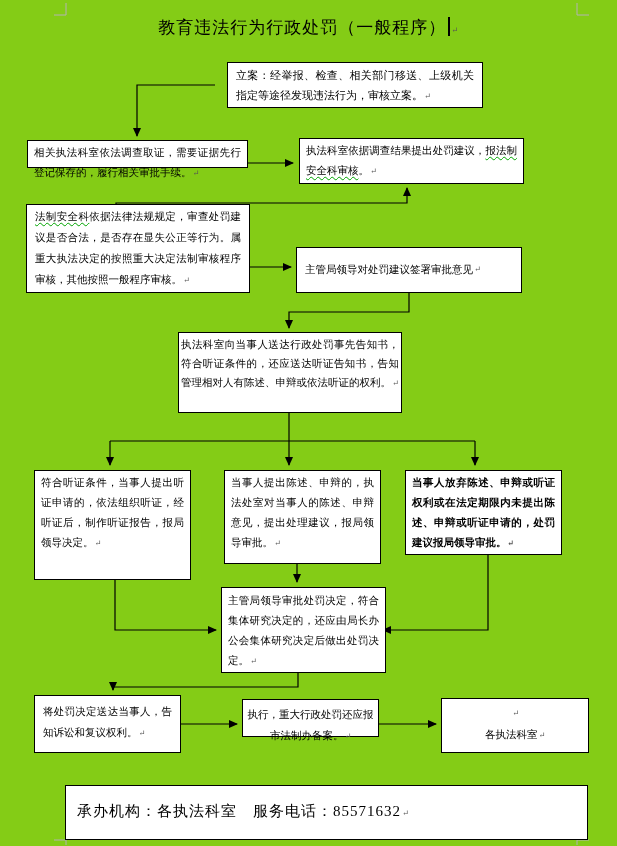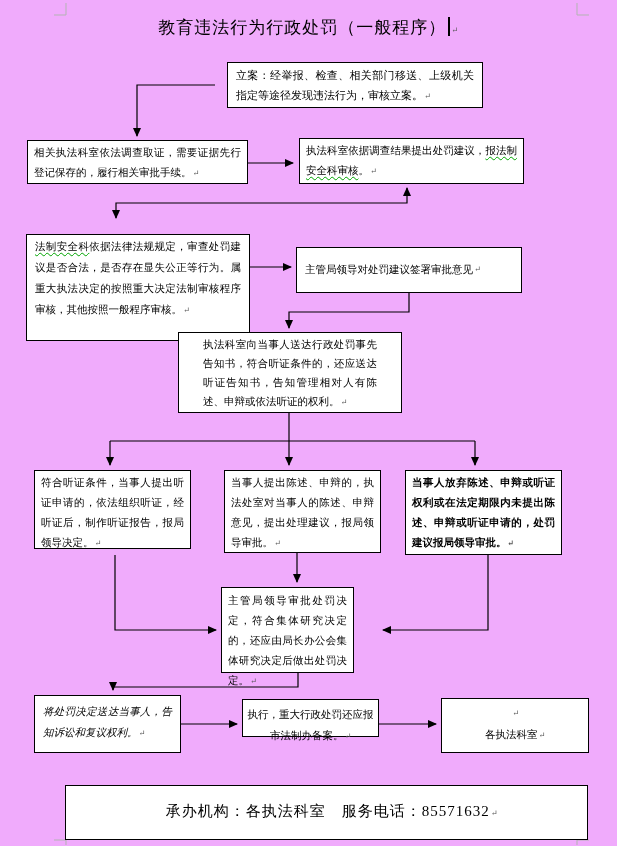--- a/index.html
+++ b/index.html
@@ -1,19 +1,19 @@
 <!DOCTYPE html>
 <html lang="zh"><head>
 <meta charset="utf-8">
 <style>
   html,body{margin:0;padding:0;background:#fff;}
   #page{
     position:relative;
     width:617px;height:846px;
-    background:#f0abfc;
+    background:#84cc16;
     font-family:"Liberation Serif","DejaVu Serif",serif;
     color:#000;
     overflow:hidden;
   }
   #connectors{position:absolute;left:0;top:0;width:617px;height:846px;pointer-events:none;}
   .title{
     position:absolute;left:0;top:16px;width:617px;
     text-align:center;font-size:17px;letter-spacing:1px;
     white-space:nowrap;
   }
@@ -34,35 +34,35 @@
   }
   .pc{font-size:8px;color:#555;margin-left:1px;}
   .wavy{
     text-decoration-line:underline;
     text-decoration-style:wavy;
     text-decoration-color:#00a400;
     text-decoration-thickness:1px;
     text-underline-offset:2px;
   }
   .b-filing   {left:215px;top:62px;width:256px;height:46px;font-size:11px;padding:2px 8px;margin-left:12px;}
-  .b-invest   {left:27px; top:140px;width:221px;height:44px;}
+  .b-invest   {left:27px; top:140px;width:221px;height:28px;}
   .b-propose  {left:299px;top:138px;width:225px;height:46px;}
-  .b-legal    {left:26px; top:234px;width:224px;height:107px;line-height:21px;padding:1px 8px;}
+  .b-legal    {left:26px; top:204px;width:224px;height:89px;line-height:21px;padding:1px 8px;}
   .b-sign     {left:296px;top:247px;width:226px;height:46px;display:flex;align-items:center;padding:13px 8px;}
-  .b-notice   {left:178px;top:332px;width:224px;height:81px;line-height:19px;padding:2px 24px;}
-  .b-hearing  {left:34px; top:470px;width:157px;height:79px;}
-  .b-statement{left:224px;top:470px;width:157px;height:83px;}
+  .b-notice   {left:178px;top:332px;width:224px;height:81px;line-height:19px;padding:2px 2px;}
+  .b-hearing  {left:34px; top:470px;width:157px;height:110px;}
+  .b-statement{left:224px;top:470px;width:157px;height:94px;}
   .b-waive    {left:405px;top:470px;width:157px;height:85px;font-weight:bold;}
-  .b-decision {left:221px;top:587px;width:133px;height:86px;padding:3px 6px;}
-  .b-deliver  {left:34px; top:695px;width:147px;height:58px;line-height:21px;padding:5px 8px;font-style:italic;}
+  .b-decision {left:221px;top:587px;width:165px;height:86px;padding:3px 6px;}
+  .b-deliver  {left:34px; top:695px;width:147px;height:58px;line-height:21px;padding:5px 8px;}
   .b-execute  {left:242px;top:699px;width:137px;height:38px;line-height:21px;text-align:center;padding:4px 4px;}
   .b-archive  {left:441px;top:698px;width:148px;height:55px;line-height:21px;text-align:center;padding:3px 4px;}
   .b-footer   {left:65px; top:785px;width:523px;height:55px;
                font-size:15px;letter-spacing:1px;line-height:51px;
-               text-align:center;padding:0 0 0 11px;}
+               text-align:left;padding:0 0 0 11px;}
   .crop{stroke:#b3b3b3;stroke-width:1;}
   .ln{stroke:#000;stroke-width:1.2;fill:none;}
 </style>
 </head>
 <body>
 
 <div id="page">
 
   <svg id="connectors" viewBox="0 0 617 846" xmlns="http://www.w3.org/2000/svg">
     <defs>

